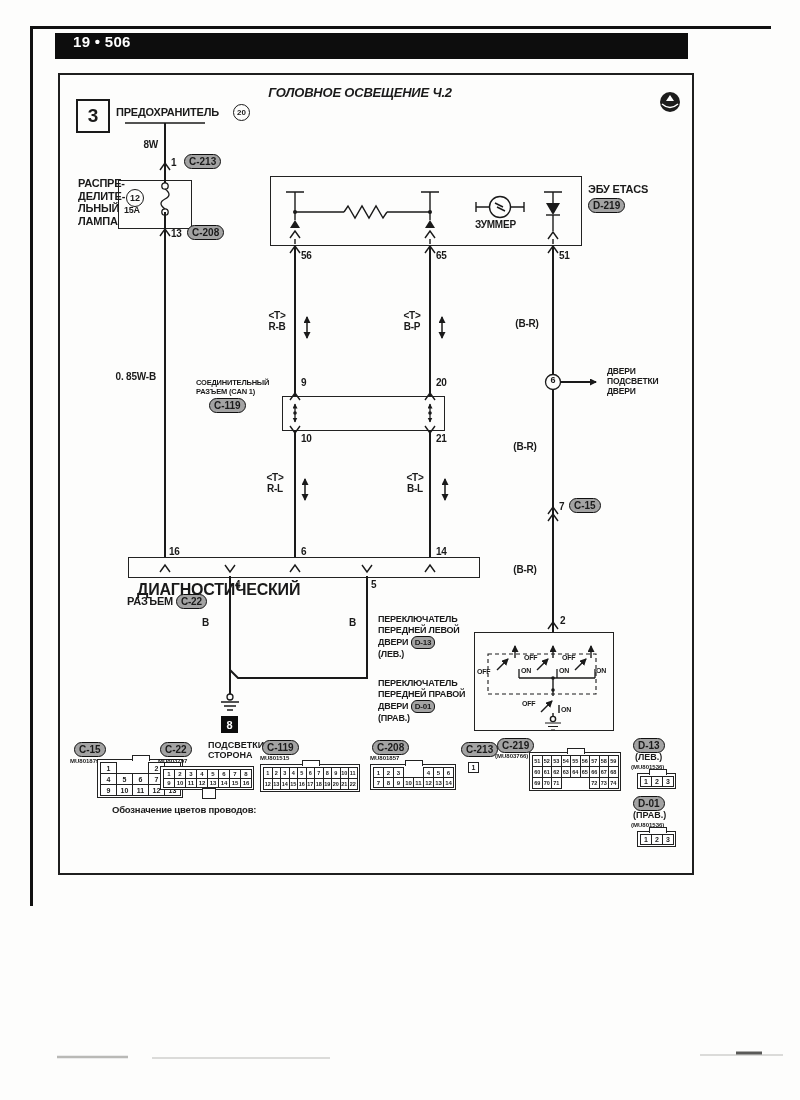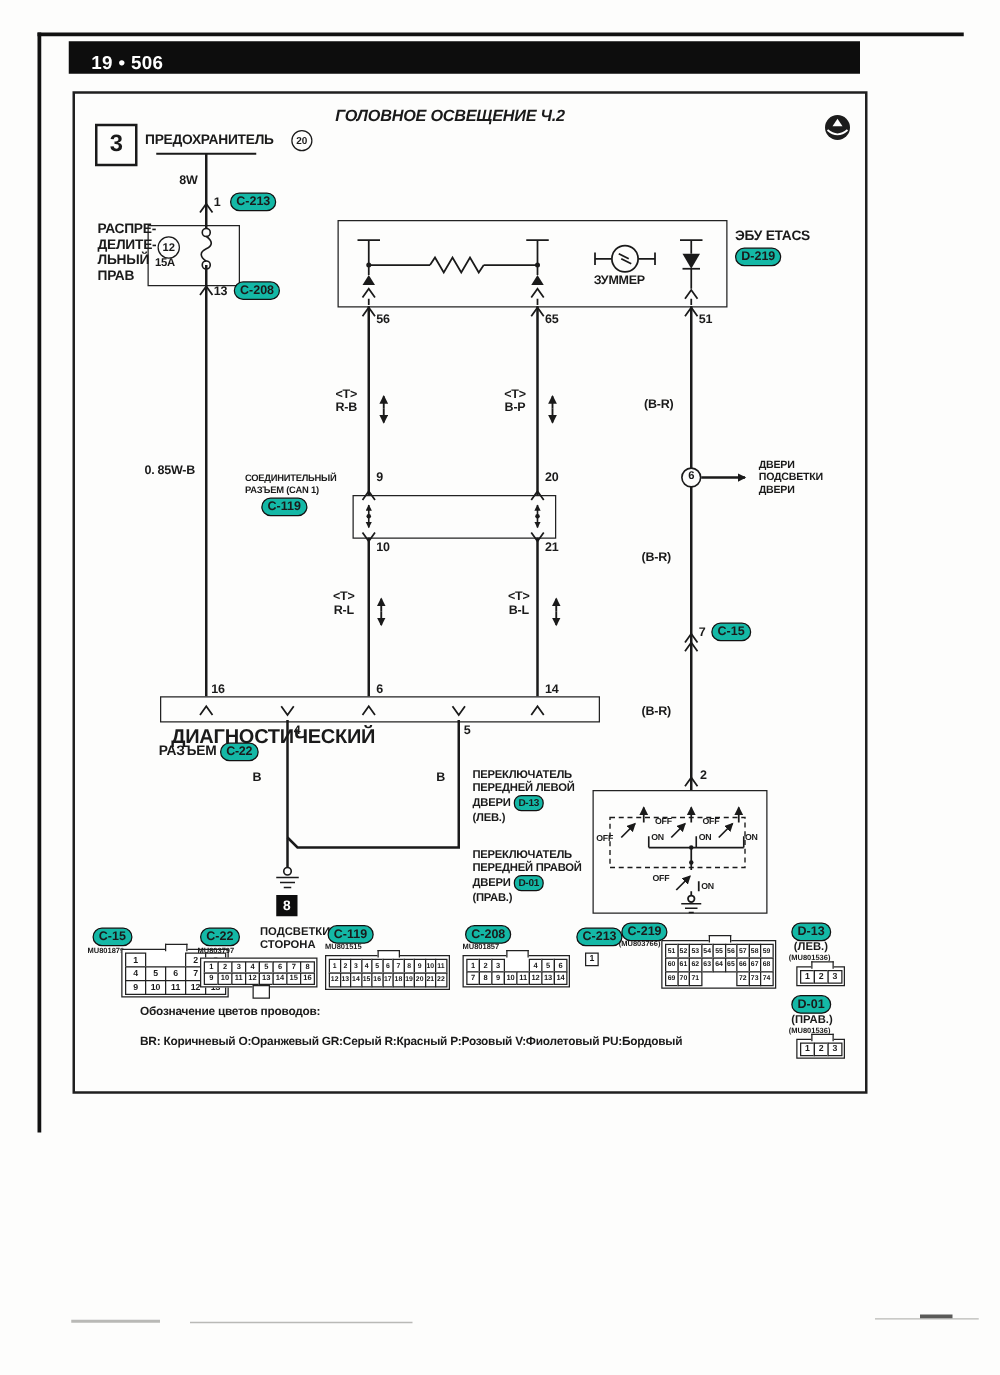--- a/index.html
+++ b/index.html
@@ -1,37 +1,37 @@
 <!DOCTYPE html>
 <html><head>
 <meta charset="utf-8">
 <style>
   html,body{margin:0;padding:0;background:#ffffff;}
   .page{position:relative;width:800px;height:1100px;background:#fdfdfc;overflow:hidden;
         font-family:"Liberation Sans",sans-serif;color:#1a1a1a;}
   .top-rule{position:absolute;left:30px;top:26px;width:741px;height:3px;background:#111;}
   .left-rule{position:absolute;left:30px;top:26px;width:3px;height:880px;background:#111;}
   .pageheader{position:absolute;left:55px;top:33px;width:633px;height:26px;background:#0d0d0d;
-        color:#fff;display:flex;align-items:flex-end;justify-content:space-between;
+        color:#fff;display:flex;align-items:flex-start;justify-content:space-between;
         font-weight:bold;font-size:15px;letter-spacing:.3px;}
   .pageheader .pn{padding-left:18px;}
   .pageheader .st{padding-right:8px;}
   .frame{position:absolute;left:58px;top:73px;width:632px;height:798px;border:2px solid #1f1f1f;}
   .wires{position:absolute;left:0;top:0;}
   .lbl{position:absolute;font-weight:bold;white-space:nowrap;letter-spacing:-0.2px;line-height:1.1;}
   .it{font-style:italic;}
   .ctr{text-align:center;}
   .rt{text-align:right;}
   .box{position:absolute;border:1.2px solid #222;background:transparent;}
   .numbox{position:absolute;left:76px;top:99px;width:30px;height:30px;border:2px solid #1a1a1a;
         display:flex;align-items:center;justify-content:center;font-size:19px;font-weight:bold;}
   .circ{position:absolute;border:1.4px solid #1a1a1a;border-radius:50%;display:flex;
         align-items:center;justify-content:center;font-weight:bold;background:#fdfdfc;}
   .conn-label{display:inline-block;border:1.5px solid #111;border-radius:8px;padding:0 4px;
-        font-weight:bold;font-size:10px;line-height:13px;background:#14b8a6;white-space:nowrap;}
+        font-weight:bold;font-size:10px;line-height:13px;background:#a3a3a3;white-space:nowrap;}
   .conn-label.small{font-size:8px;line-height:11px;border-radius:6px;padding:0 3px;border-width:1.2px;}
   .badge8{position:absolute;left:221px;top:716px;width:17px;height:17px;background:#0d0d0d;color:#fff;
         display:flex;align-items:center;justify-content:center;font-size:11px;font-weight:bold;}
   .cgroup{position:absolute;}
   .cgroup .code{position:absolute;font-size:6px;font-weight:bold;letter-spacing:0;}
   .cgroup .cnote{position:absolute;font-size:9px;font-weight:bold;}
   .cbox{position:absolute;border:1.6px solid #222;background:#fff;padding:2px;}
   .cbox.nob{border:none;background:transparent;padding:0;}
   .notch{position:absolute;top:-5px;left:50%;margin-left:-8px;width:16px;height:5px;
         border:1px solid #222;border-bottom:none;background:#fff;}
@@ -217,21 +217,21 @@
   <div class="circ" style="left:233px;top:104px;width:15px;height:15px;font-size:8px;">20</div>
   <div class="lbl rt" style="left:132px;top:139px;width:26px;font-size:10px;">8W</div>
 
   <div class="lbl" style="left:171px;top:157px;font-size:10px;">1</div>
   <span class="conn-label" style="position:absolute;left:184px;top:154px;">C-213</span>
 
   <div class="lbl" style="left:78px;top:177px;font-size:11px;line-height:12.5px;">
     <div>РАСПРЕ-</div>
     <div>ДЕЛИТЕ-</div>
     <div>ЛЬНЫЙ</div>
-    <div>ПРАВ</div>
+    <div>ЛАМПА</div>
   </div>
   <div class="circ" style="left:126px;top:189px;width:16px;height:16px;font-size:9px;">12</div>
   <div class="lbl" style="left:124px;top:206px;font-size:9px;">15A</div>
 
   <div class="lbl" style="left:171px;top:228px;font-size:10px;">13</div>
   <span class="conn-label" style="position:absolute;left:187px;top:225px;">C-208</span>
 
   <div class="lbl rt" style="left:92px;top:371px;width:64px;font-size:10px;">0. 85W-B</div>
 
   <div class="lbl" style="left:588px;top:183px;font-size:11px;">ЭБУ ETACS</div>
@@ -515,15 +515,14 @@
         <i class="notch"></i>
         <div class="pin-row">
           <span class="pin-cell">1</span>
           <span class="pin-cell">2</span>
           <span class="pin-cell">3</span>
         </div>
       </div>
   </div>
 
   <div class="lbl" style="left:112px;top:805px;font-size:9.5px;">Обозначение цветов проводов:</div>
-  <div class="lbl" style="left:112px;top:829px;font-size:9.5px;">BR: Коричневый O:Оранжевый GR:Серый R:Красный P:Розовый V:Фиолетовый PU:Бордовый</div>
 
 </div>
 
 </body></html>

